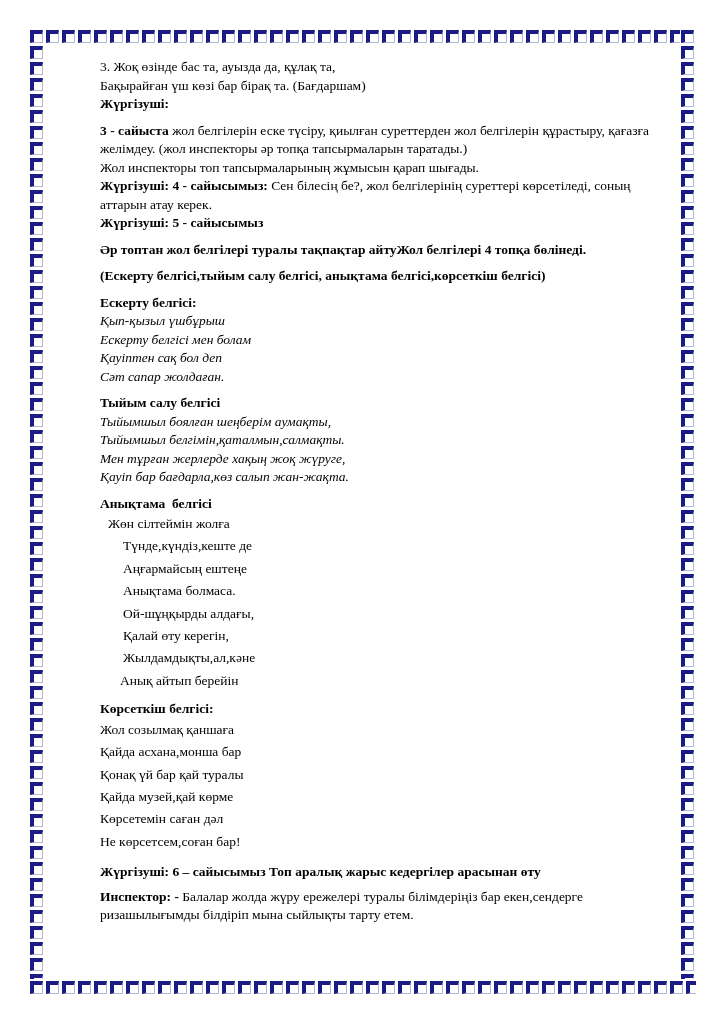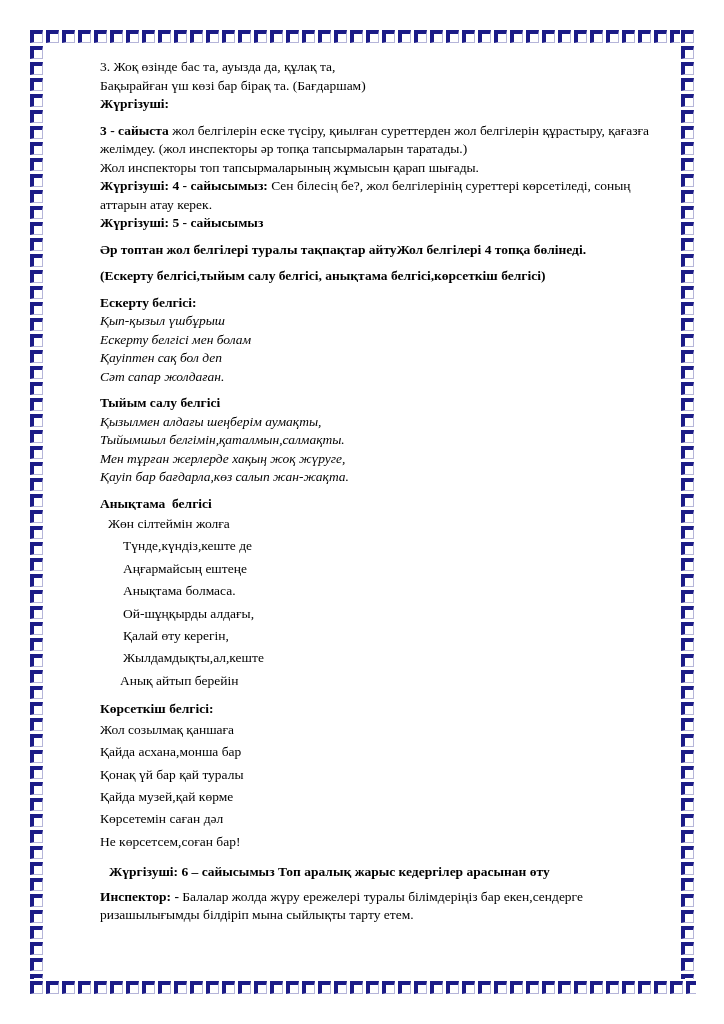--- a/index.html
+++ b/index.html
@@ -26,21 +26,21 @@
     border-bottom:1px solid var(--lite);
   }
   
   .content{
     position:absolute;left:100px;top:58px;width:560px;
     font-size:13.5px;line-height:18.5px;
   }
   .content b{font-weight:bold;}
   .blk{margin:0;}
   .mt{margin-top:8px;}
-  .mt2{margin-top:10px;margin-left:9px;}
+  .mt2{margin-top:10px;}
   .poem1 div{line-height:18.5px;font-style:italic;}
   .poem2 div{line-height:22.4px;}
   .indented div{padding-left:23px;}
   .indented div:first-child{padding-left:8px;}
   .indented div:last-child{padding-left:20px;}
   .pw{white-space:pre-wrap;}
 </style>
 </head>
 <body>
 
@@ -272,35 +272,35 @@
   <div class="blk mt"><b>Ескерту белгісі:</b></div>
   <div class="poem1">
     <div>Қып-қызыл үшбұрыш</div>
     <div>Ескерту белгісі мен болам</div>
     <div>Қауіптен сақ бол деп</div>
     <div>Сәт сапар жолдаған.</div>
   </div>
 
   <div class="blk mt"><b>Тыйым салу белгісі</b></div>
   <div class="poem1">
-    <div>Қызылмен алдағы шеңберім аумақты,</div>
+    <div>Тыйымшыл боялған шеңберім аумақты,</div>
     <div>Тыйымшыл белгімін,қаталмын,салмақты.</div>
     <div>Мен тұрған жерлерде хақың жоқ жүруге,</div>
     <div>Қауіп бар бағдарла,көз салып жан-жақта.</div>
   </div>
 
   <div class="blk mt"><b class="pw">Анықтама  белгісі</b></div>
   <div class="poem2 indented">
     <div>Жөн сілтеймін жолға</div>
     <div>Түнде,күндіз,кеште де</div>
     <div>Аңғармайсың ештеңе</div>
     <div>Анықтама болмаса.</div>
     <div>Ой-шұңқырды алдағы,</div>
     <div>Қалай өту керегін,</div>
-    <div>Жылдамдықты,ал,кеште</div>
+    <div>Жылдамдықты,ал,кәне</div>
     <div>Анық айтып берейін</div>
   </div>
 
   <div class="blk mt"><b>Көрсеткіш белгісі:</b></div>
   <div class="poem2">
     <div>Жол созылмақ қаншаға</div>
     <div>Қайда асхана,монша бар</div>
     <div>Қонақ үй бар қай туралы</div>
     <div>Қайда музей,қай көрме</div>
     <div>Көрсетемін саған дәл</div>

